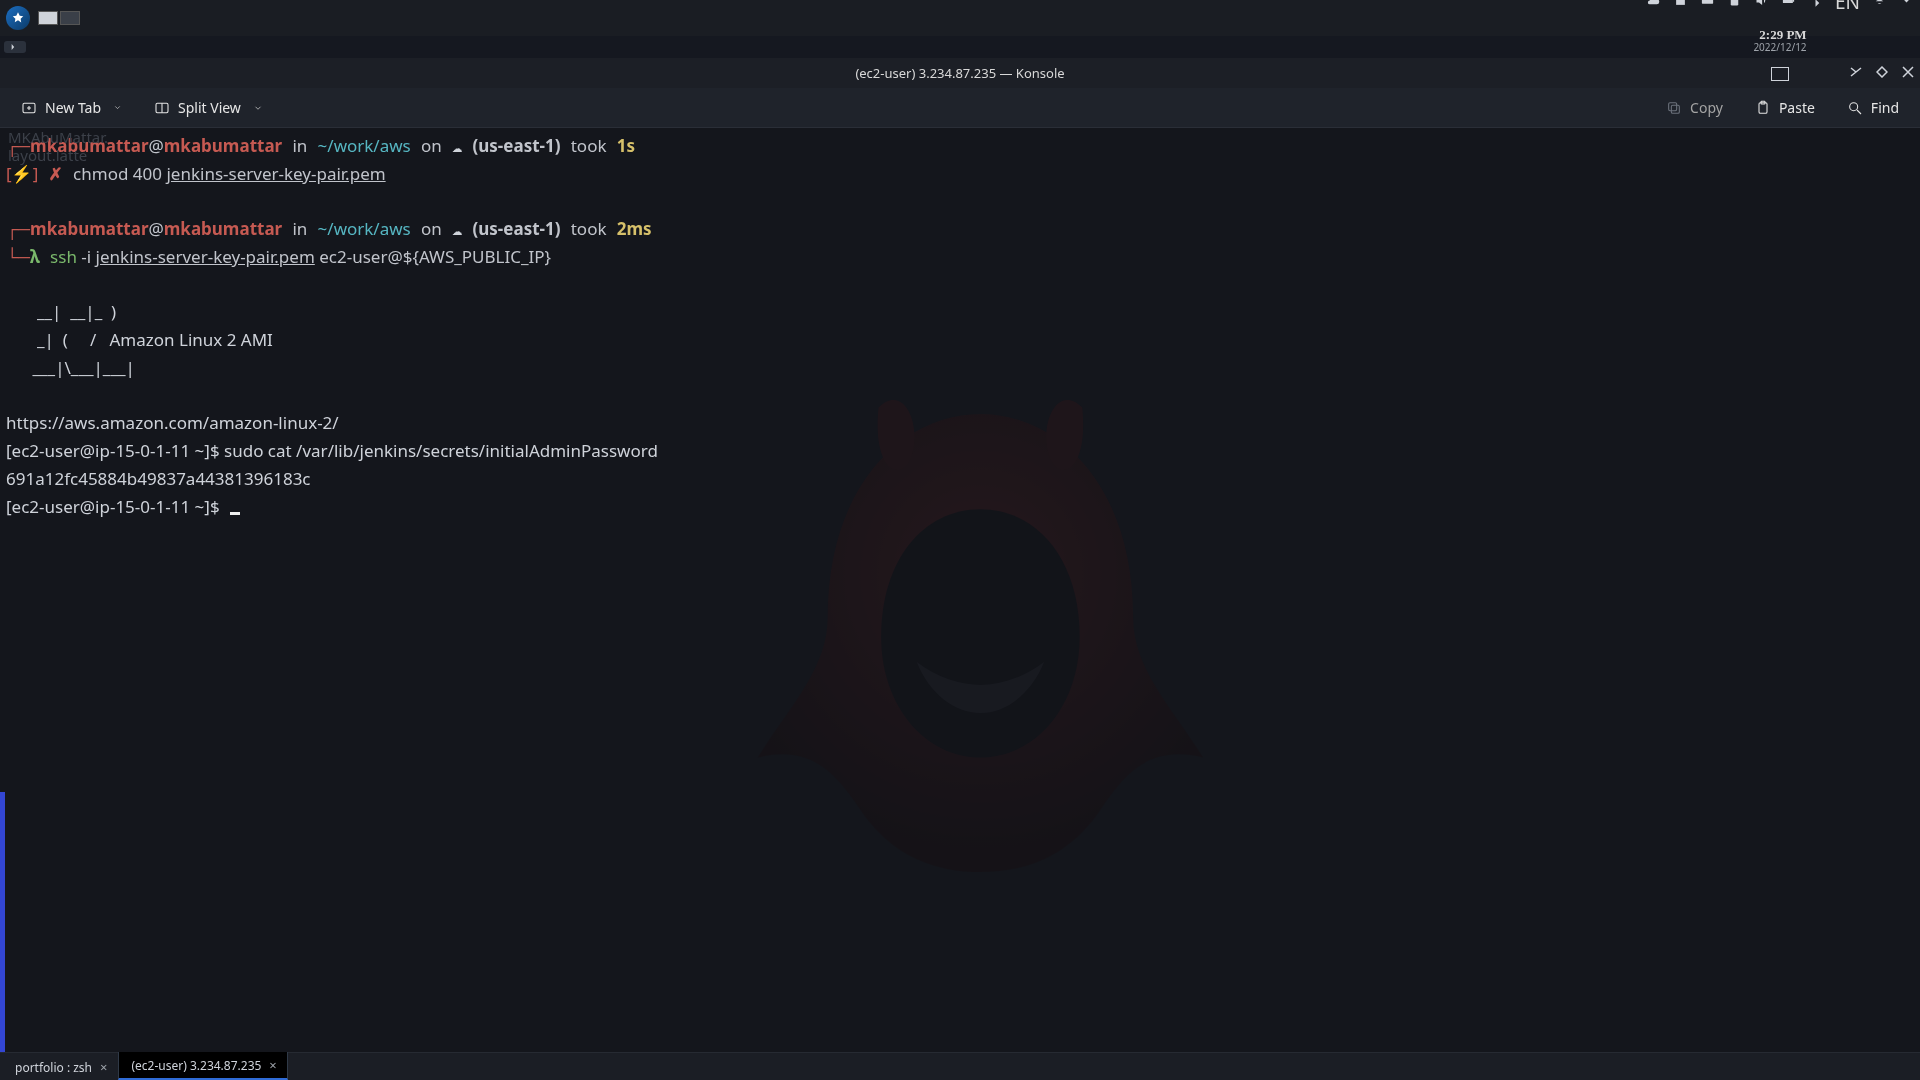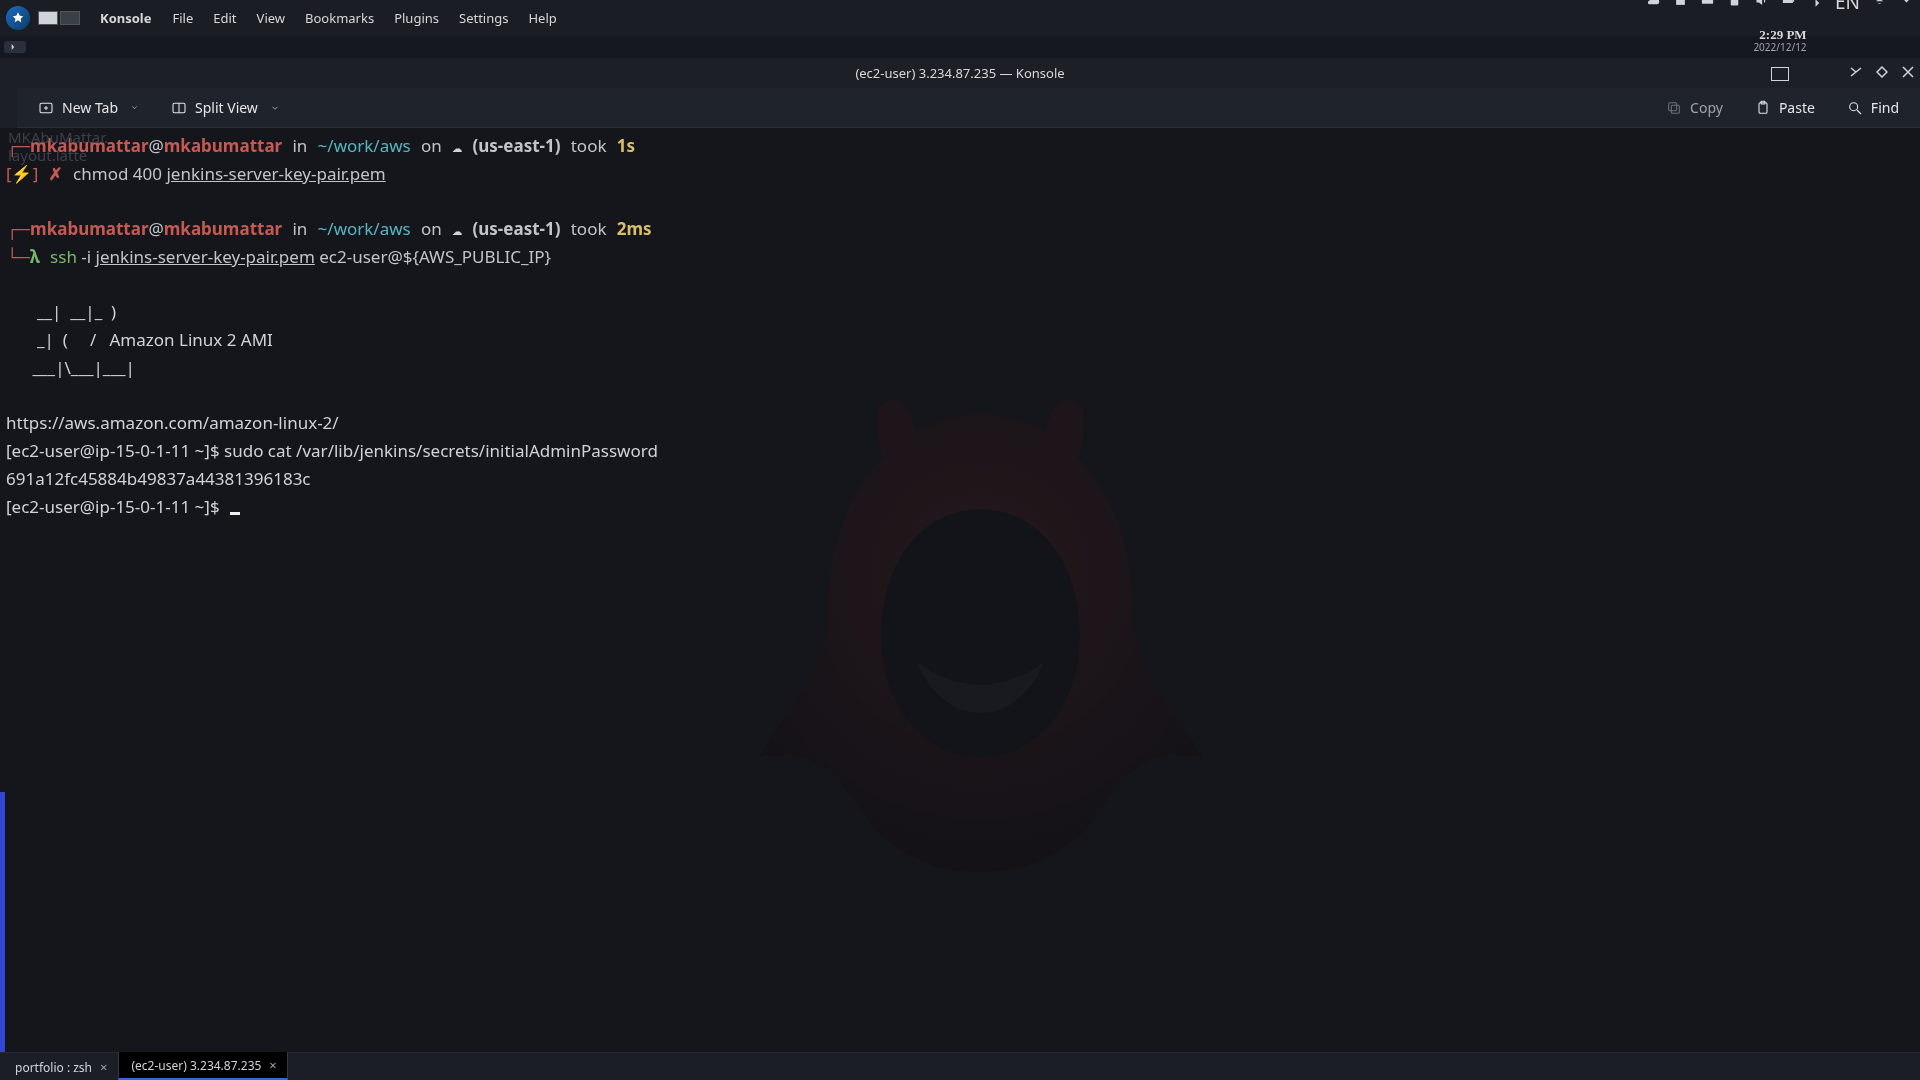--- a/index.html
+++ b/index.html
@@ -29,21 +29,21 @@
 #taskbar .task{background:#2b313c;border-radius:3px;padding:1px 6px;display:flex;align-items:center;gap:5px;}
 #taskbar .task svg{width:10px;height:10px;fill:#cfd3da;}
 
 
 #win{ background:#1c1f26; }
 #title{ height:30px; display:flex; align-items:center; justify-content:center; position:relative; font-size:13px; color:#d8d8d8; }
 #title .ctl{position:absolute; right:6px; display:flex; gap:14px;}
 #title .ctl svg{width:12px;height:12px;stroke:#cfd3da;stroke-width:1.5;fill:none;}
 
 
-#toolbar{ height:40px; background:#1f232b; display:flex; align-items:center; padding:0 12px; font-size:14px; color:#e6e6e6; border-bottom:1px solid #2a2e37;margin-left:17px;}
+#toolbar{ height:40px; background:#1f232b; display:flex; align-items:center; padding:0 12px; font-size:14px; color:#e6e6e6; border-bottom:1px solid #2a2e37;}
 #toolbar .btn{display:flex;align-items:center;gap:8px;padding:5px 9px;border-radius:4px;}
 #toolbar .btn svg{stroke:#e6e6e6;fill:none;stroke-width:1.6;}
 #toolbar .spacer{flex:1;}
 #toolbar .btn.dis{color:#a3a3a3;}
 #toolbar .btn.dis svg{stroke:#6c727c;}
 #toolbar .sep{width:14px;}
 
 
 #term{ position:relative; height:calc(1080px - 36px - 22px - 30px - 40px - 28px); background:#14161c; font-family:"DejaVu Sans Mono","Cascadia Mono",Consolas,monospace; font-size:17px; line-height:27px; padding:4px 6px; color:#cfd3da; overflow:hidden;}
 #term .ghost{position:absolute;left:8px;top:0;color:#3c4049;font-size:15px;line-height:18px;}
@@ -77,30 +77,20 @@
 <div id="panel">
   <div class="app-ico">
     <svg viewBox="0 0 24 24">
         <path d="M12 2l3 6 6 .9-4.5 4.3 1 6.3L12 16l-5.5 3.4 1-6.3L3 8.9 9 8z"></path>
       </svg>
   </div>
   <div class="ws">
     <div class="active"></div>
       <div></div>
   </div>
-  <div class="menus">
-    <span class="item app">Konsole</span>
-    <span class="item">File</span>
-    <span class="item">Edit</span>
-    <span class="item">View</span>
-    <span class="item">Bookmarks</span>
-    <span class="item">Plugins</span>
-    <span class="item">Settings</span>
-    <span class="item">Help</span>
-  </div>
 
   <div class="right">
     <div class="net">
       <div>↑ <span>0.0 B</span></div>
       <div>↓ <span>0.0 B</span></div>
     </div>
     <div class="tray">
       <span><svg viewBox="0 0 24 24">
             <path d="M6 18h11a4 4 0 0 0 .4-8A6 6 0 0 0 6 12a3 3 0 0 0 0 6z"></path>
           </svg></span>

